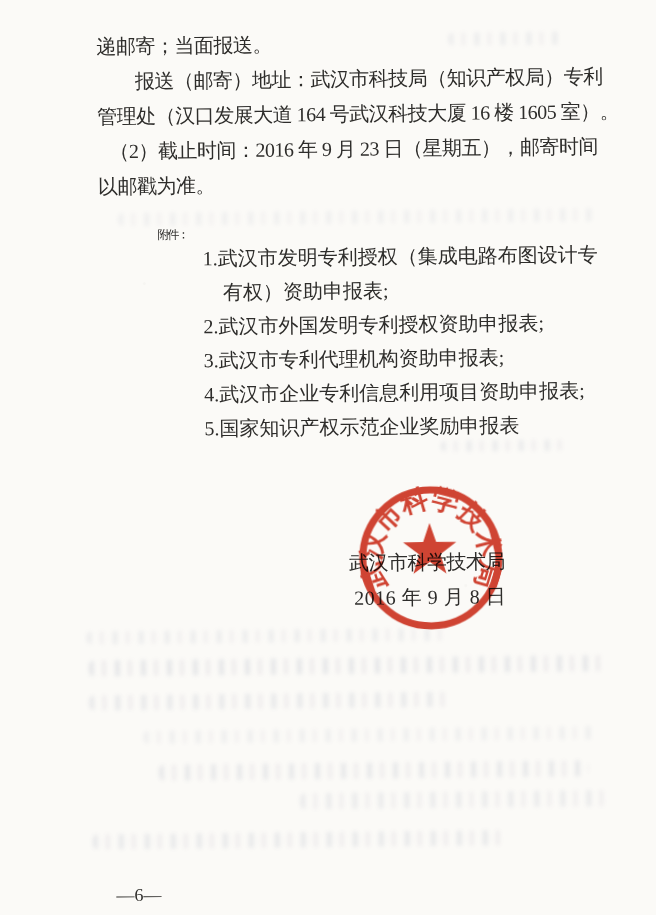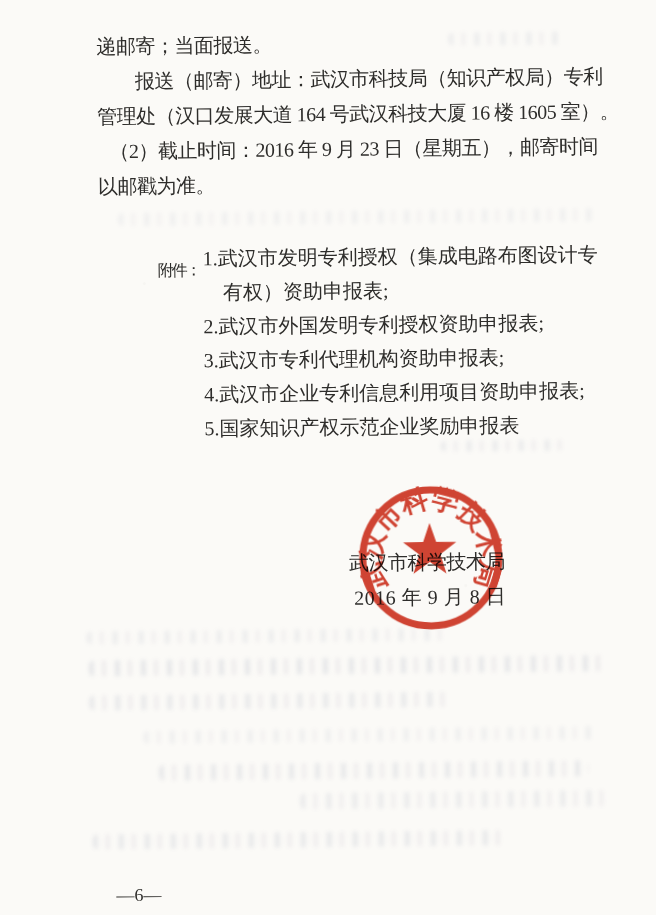--- a/index.html
+++ b/index.html
@@ -34,22 +34,22 @@
   .body-text{
     position:absolute;left:100px;top:27px;width:512px;
     font-size:20px;line-height:35px;letter-spacing:-0.5px;
     color:var(--ink);
   }
   .line{white-space:nowrap;}
   .indent2{text-indent:38px;}
   .indent05{text-indent:12px;}
   
   .att-label{
-    position:absolute;left:159px;top:259px;
-    font-size:16px;letter-spacing:-2px;white-space:nowrap;
+    position:absolute;left:159px;top:225px;
+    font-size:12px;letter-spacing:-2px;white-space:nowrap;
   }
   .att-items{
     position:absolute;left:204px;top:240px;
     font-size:20px;line-height:34px;letter-spacing:0;
   }
   .att-line{white-space:nowrap;}
   .att-line.cont{margin-left:20px;}
   
   .issuer{
     position:absolute;left:347px;top:550px;

